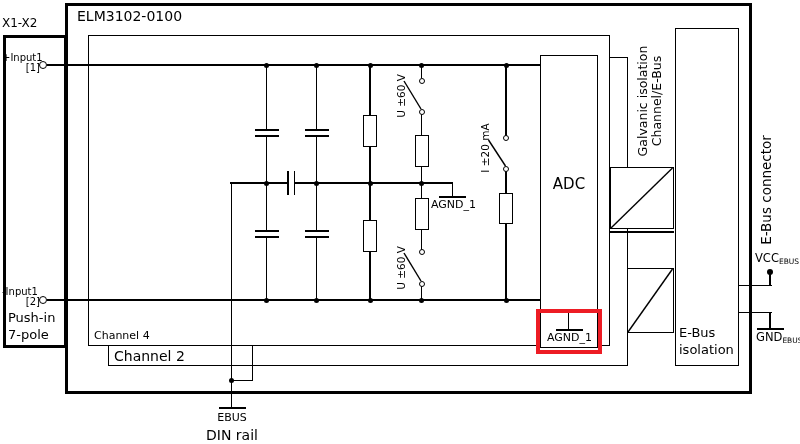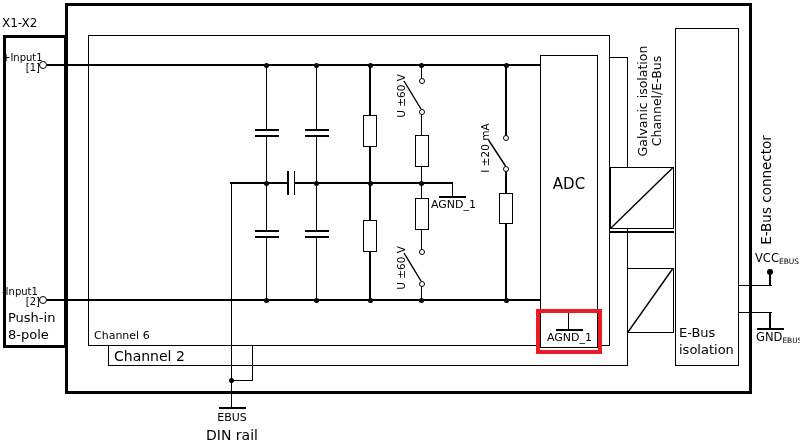--- a/index.html
+++ b/index.html
@@ -119,27 +119,28 @@
   <div class="dot wlayer" style="left:503.5px;top:297.5px;"></div>
   <div class="dot wlayer" style="left:229px;top:377.8px;"></div>
   <div class="pdot wlayer" style="left:767px;top:269px;"></div>
 
   <div class="bar wlayer" style="left:439px;top:196px;width:27px;"></div>
   <div class="bar wlayer" style="left:556px;top:328.5px;width:27px;"></div>
   <div class="bar wlayer" style="left:219px;top:407px;width:27px;"></div>
   <div class="bar wlayer" style="left:757px;top:327.5px;width:27px;"></div>
 
   <div class="lbl wlayer" style="left:2px;top:17px;font-size:12px;">X1-X2</div>
+  <div class="lbl wlayer" style="left:77px;top:9px;font-size:14px;">ELM3102-0100</div>
   <div class="lbl wlayer" style="left:2px;top:52px;width:38px;text-align:right;font-size:10px;">+Input1</div>
   <div class="lbl wlayer" style="left:2px;top:62px;width:38px;text-align:right;font-size:10px;">[1]</div>
   <div class="lbl wlayer" style="left:2px;top:286px;width:38px;font-size:10px;">-Input1</div>
   <div class="lbl wlayer" style="left:2px;top:296px;width:38px;text-align:right;font-size:10px;">[2]</div>
   <div class="lbl wlayer" style="left:8px;top:311px;font-size:13px;">Push-in</div>
-  <div class="lbl wlayer" style="left:8px;top:328px;font-size:13px;">8-pole</div>
-  <div class="lbl wlayer" style="left:94px;top:330px;font-size:11px;">Channel 6</div>
+  <div class="lbl wlayer" style="left:8px;top:328px;font-size:13px;">7-pole</div>
+  <div class="lbl wlayer" style="left:94px;top:330px;font-size:11px;">Channel 4</div>
   <div class="lbl wlayer" style="left:114px;top:349px;font-size:14px;">Channel 2</div>
   <div class="lbl wlayer" style="left:540px;top:176px;width:58px;text-align:center;font-size:15px;">ADC</div>
   <div class="lbl rot wlayer" style="left:402px;top:96px;font-size:10.5px;">U ±60 V</div>
   <div class="lbl rot wlayer" style="left:402px;top:268px;font-size:10.5px;">U ±60 V</div>
   <div class="lbl rot wlayer" style="left:486px;top:148px;font-size:10.5px;">I ±20 mA</div>
   <div class="lbl wlayer" style="left:431px;top:198.5px;font-size:11px;">AGND_1</div>
   <div class="lbl wlayer" style="left:547px;top:331.5px;font-size:11px;z-index:31;">AGND_1</div>
   <div class="lbl rot wlayer" style="left:650px;top:101px;font-size:12.5px;text-align:center;">
     <span style="display:block;">Galvanic isolation</span>
     <span style="display:block;">Channel/E-Bus</span>

